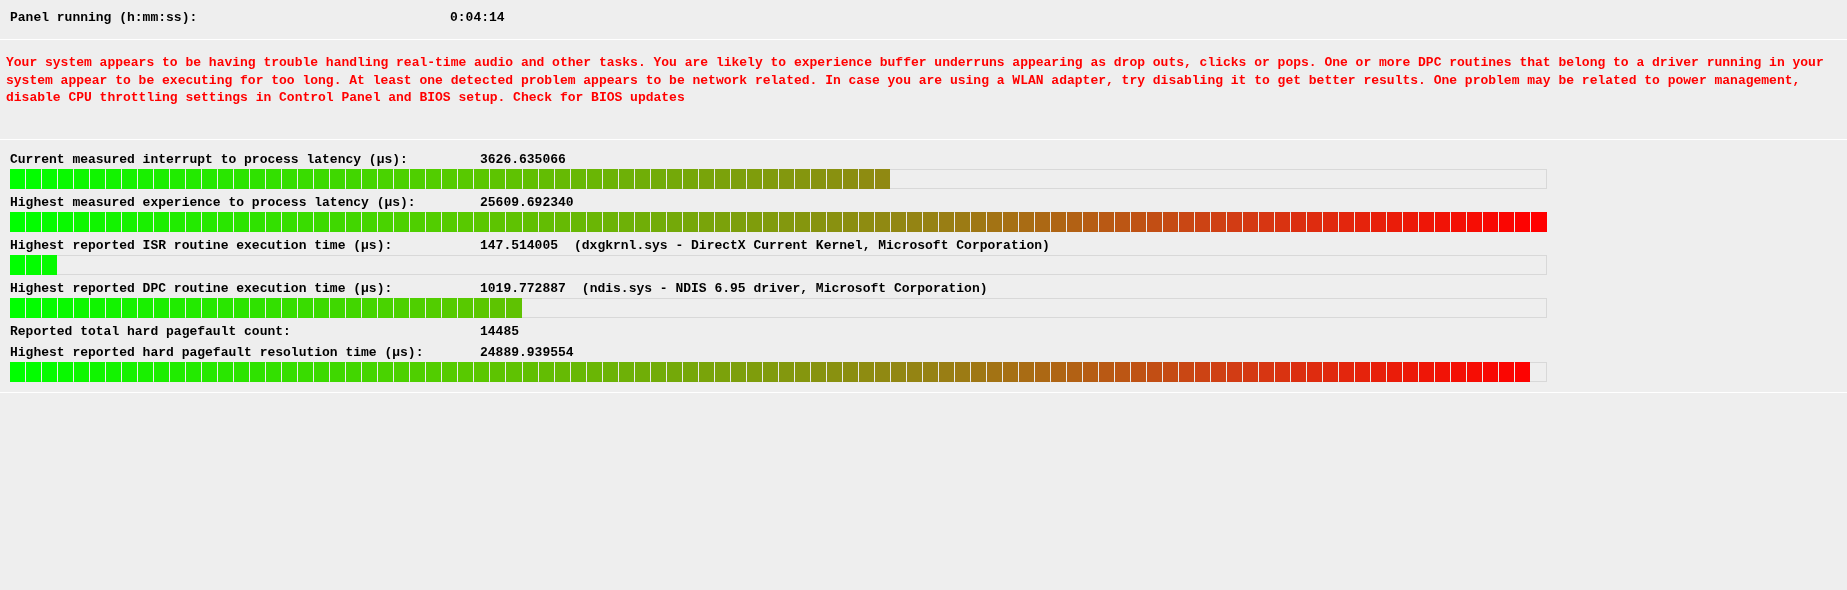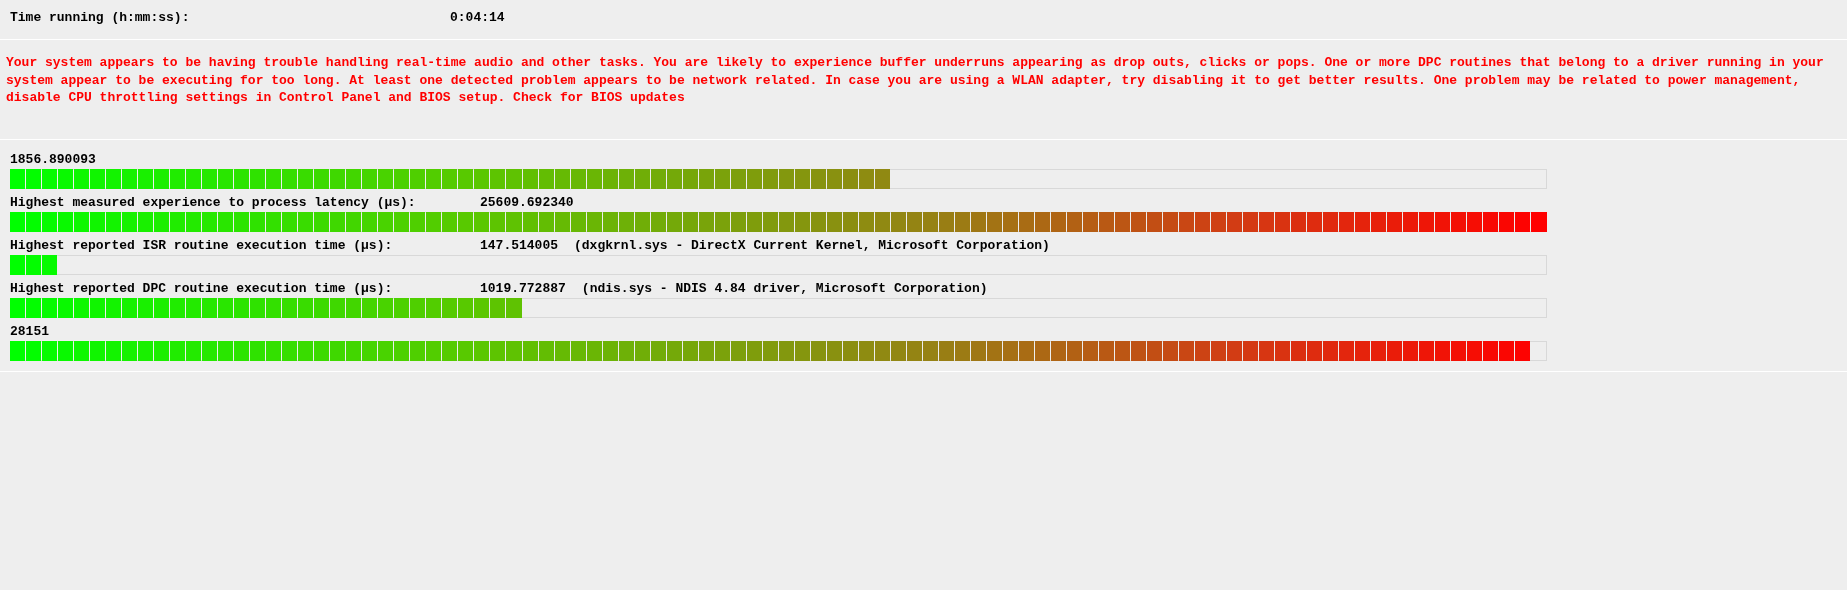--- a/index.html
+++ b/index.html
@@ -55,34 +55,35 @@
     flex: 0 0 auto;
     height: 100%;
   }
   .pfsec .metric-row { margin-top:6px; }
 </style>
 </head>
 <body>
 
 <div class="section">
   <div class="toprow">
-    <span class="lbl">Time running (h:mm:ss):</span>
+    <span class="lbl">Panel running (h:mm:ss):</span>
     <span>0:04:14</span>
   </div>
 </div>
 
 <div class="section" style="padding-top:12px;padding-bottom:30px;padding-left:6px;">
   <div class="alert">Your system appears to be having trouble handling real-time audio and other tasks. You are likely to experience buffer underruns appearing as drop outs, clicks or pops. One or more DPC routines that belong to a driver running in your system appear to be executing for too long. At least one detected problem appears to be network related. In case you are using a WLAN adapter, try disabling it to get better results. One problem may be related to power management, disable CPU throttling settings in Control Panel and BIOS setup. Check for BIOS updates</div>
 </div>
 
 <div class="section">
 
   <div class="metric">
     <div class="metric-row">
-      <span class="mval">1856.890093</span>
+      <span class="mlbl">Current measured interrupt to process latency (µs):</span>
+      <span class="mval">3626.635066</span>
     </div>
     <div class="bar">
         <div class="seg" style="width: 15.0208px; background: rgb(0, 255, 0);"></div>
         <div class="seg" style="width: 15.0208px; background: rgb(3, 253, 0);"></div>
         <div class="seg" style="width: 15.0208px; background: rgb(6, 251, 0);"></div>
         <div class="seg" style="width: 15.0208px; background: rgb(9, 249, 0);"></div>
         <div class="seg" style="width: 15.0208px; background: rgb(13, 247, 0);"></div>
         <div class="seg" style="width: 15.0208px; background: rgb(16, 245, 0);"></div>
         <div class="seg" style="width: 15.0208px; background: rgb(19, 243, 0);"></div>
         <div class="seg" style="width: 15.0208px; background: rgb(22, 241, 0);"></div>
@@ -251,21 +252,21 @@
         <div class="seg" style="width: 15.0208px; background: rgb(0, 255, 0);"></div>
         <div class="seg" style="width: 15.0208px; background: rgb(3, 253, 0);"></div>
         <div class="seg" style="width: 15.0208px; background: rgb(6, 251, 0);"></div>
       </div>
   </div>
 
   <div class="metric">
     <div class="metric-row">
       <span class="mlbl">Highest reported DPC routine execution time (µs):</span>
       <span class="mval">1019.772887</span>
-      <span class="mdesc">(ndis.sys - NDIS 4.84 driver, Microsoft Corporation)</span>
+      <span class="mdesc">(ndis.sys - NDIS 6.95 driver, Microsoft Corporation)</span>
     </div>
     <div class="bar">
         <div class="seg" style="width: 15.0208px; background: rgb(0, 255, 0);"></div>
         <div class="seg" style="width: 15.0208px; background: rgb(3, 253, 0);"></div>
         <div class="seg" style="width: 15.0208px; background: rgb(6, 251, 0);"></div>
         <div class="seg" style="width: 15.0208px; background: rgb(9, 249, 0);"></div>
         <div class="seg" style="width: 15.0208px; background: rgb(13, 247, 0);"></div>
         <div class="seg" style="width: 15.0208px; background: rgb(16, 245, 0);"></div>
         <div class="seg" style="width: 15.0208px; background: rgb(19, 243, 0);"></div>
         <div class="seg" style="width: 15.0208px; background: rgb(22, 241, 0);"></div>
@@ -291,21 +292,26 @@
         <div class="seg" style="width: 15.0208px; background: rgb(85, 203, 0);"></div>
         <div class="seg" style="width: 15.0208px; background: rgb(88, 201, 0);"></div>
         <div class="seg" style="width: 15.0208px; background: rgb(91, 199, 0);"></div>
         <div class="seg" style="width: 15.0208px; background: rgb(93, 196, 1);"></div>
         <div class="seg" style="width: 15.0208px; background: rgb(95, 194, 2);"></div>
       </div>
   </div>
 
   <div class="metric pfsec">
     <div class="metric-row">
-      <span class="mval">28151</span>
+      <span class="mlbl">Reported total hard pagefault count:</span>
+      <span class="mval">14485</span>
+    </div>
+    <div class="metric-row">
+      <span class="mlbl">Highest reported hard pagefault resolution time (µs):</span>
+      <span class="mval">24889.939554</span>
     </div>
     <div class="bar">
         <div class="seg" style="width: 15.0208px; background: rgb(0, 255, 0);"></div>
         <div class="seg" style="width: 15.0208px; background: rgb(3, 253, 0);"></div>
         <div class="seg" style="width: 15.0208px; background: rgb(6, 251, 0);"></div>
         <div class="seg" style="width: 15.0208px; background: rgb(9, 249, 0);"></div>
         <div class="seg" style="width: 15.0208px; background: rgb(13, 247, 0);"></div>
         <div class="seg" style="width: 15.0208px; background: rgb(16, 245, 0);"></div>
         <div class="seg" style="width: 15.0208px; background: rgb(19, 243, 0);"></div>
         <div class="seg" style="width: 15.0208px; background: rgb(22, 241, 0);"></div>

